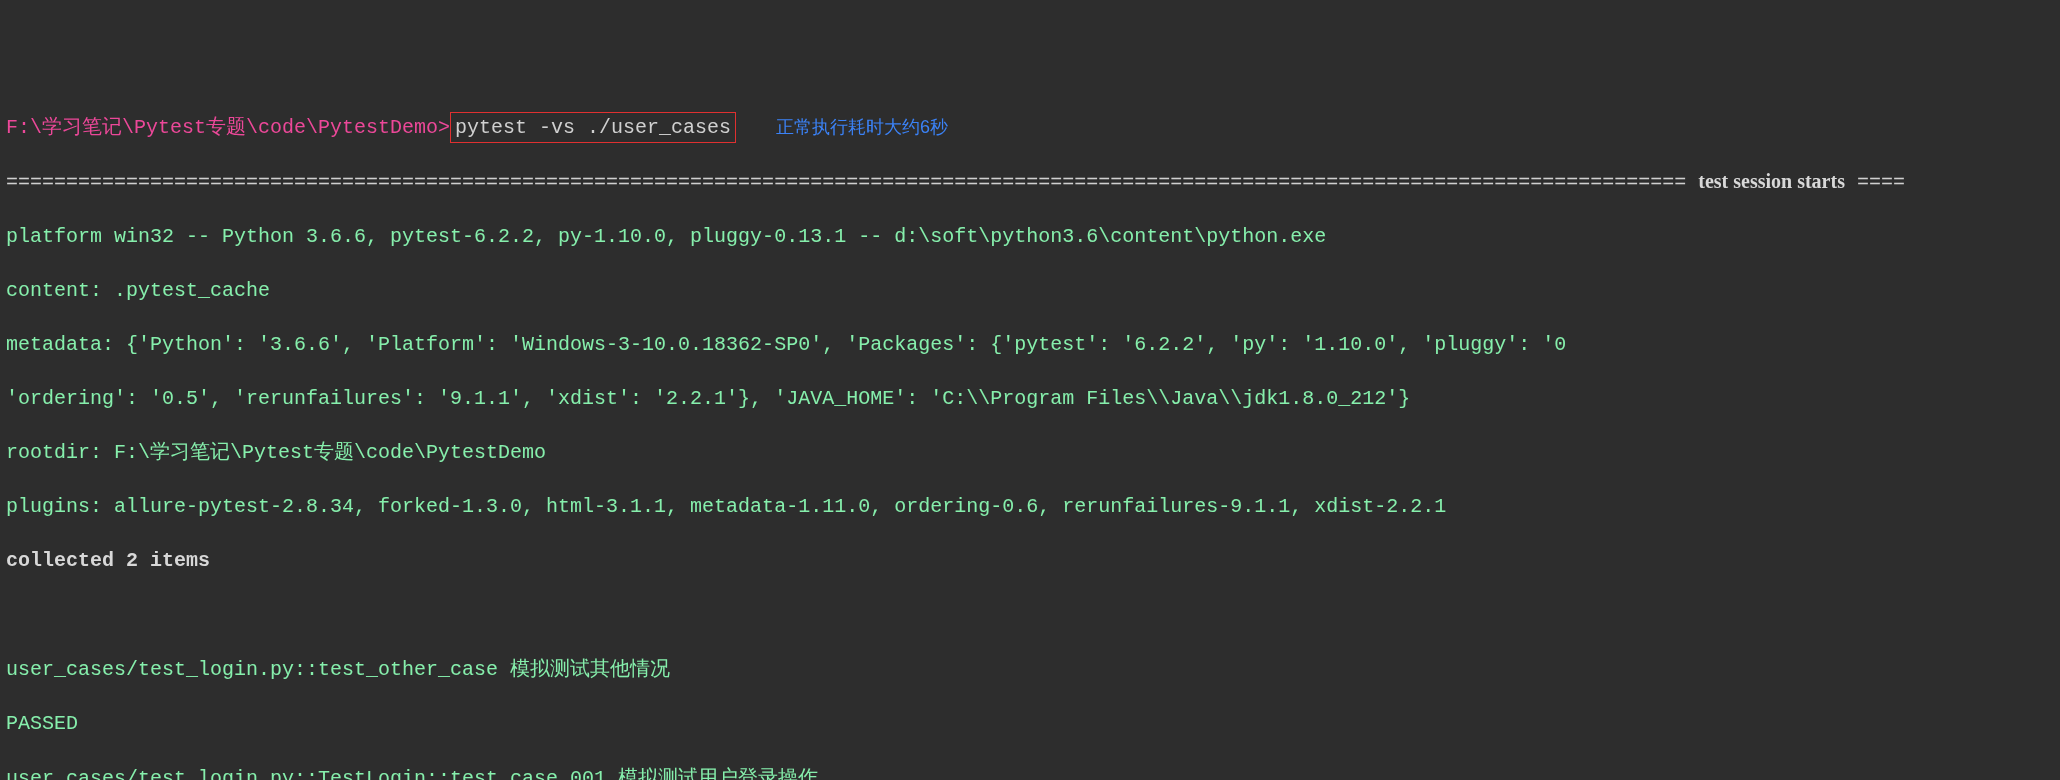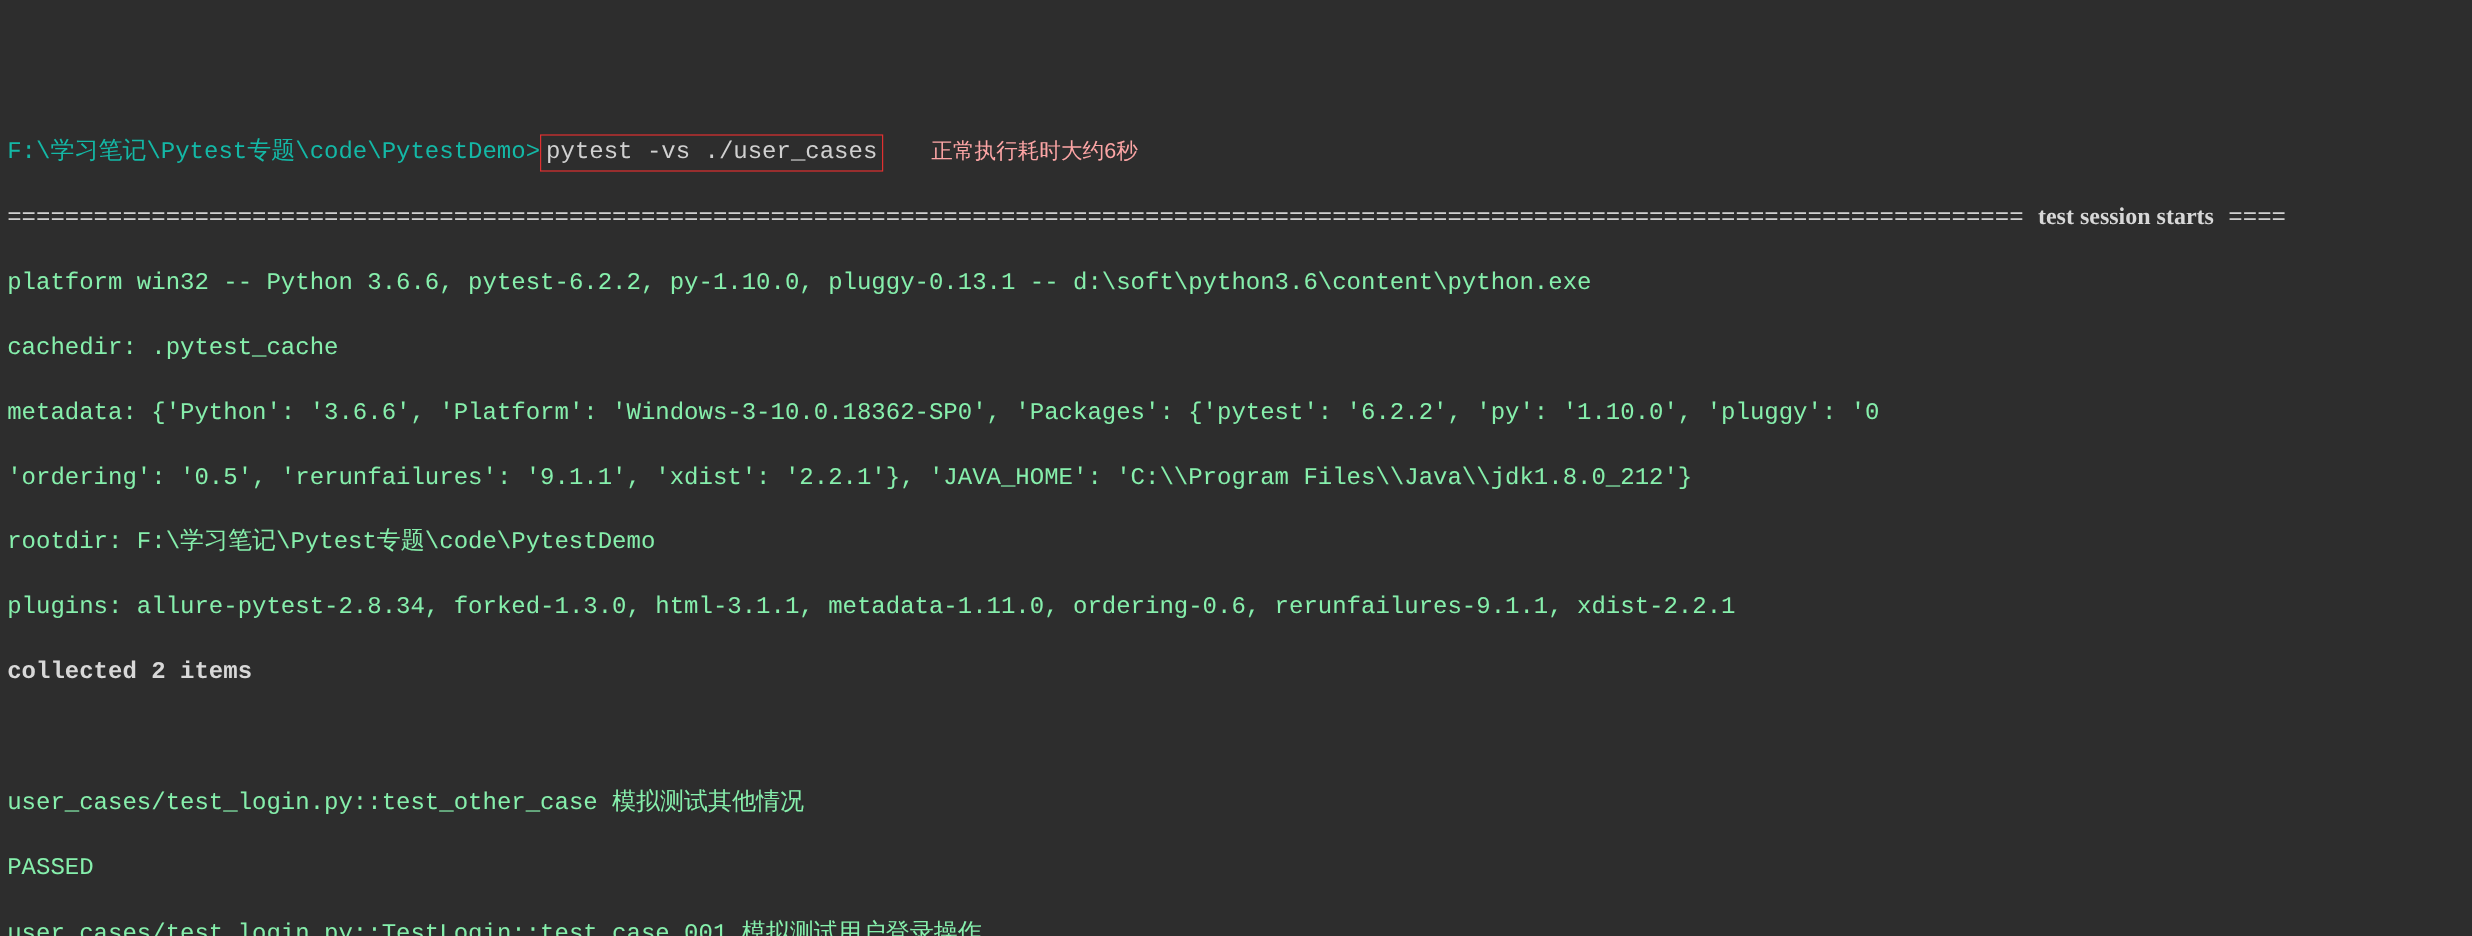--- a/index.html
+++ b/index.html
@@ -16,29 +16,29 @@
       white-space: pre;
       overflow-x: hidden;
       padding: 6px 0 0 6px;
       width: 2060px;
       height: 780px;
     }
     .prompt-line {
       position: relative;
     }
     .prompt-path {
-      color: #14b8a6;
+      color: #ec4899;
       text-align: center;
     }
     .cmd-box {
       border: 1px solid #e03030;
       padding: 3px 4px;
     }
     .annotation {
-      color: #fca5a5;
+      color: #3b82f6;
       font-family: 'Microsoft YaHei', 'SimSun', sans-serif;
       font-size: 18px;
       margin-left: 40px;
     }
     .divider {
       color: #d0d0d0;
       white-space: pre;
       overflow: hidden;
     }
     .header-bold {
@@ -63,21 +63,21 @@
     }
   </style>
 </head>
 <body>
 
 
 
 <div class="prompt-line"><span class="prompt-path">F:\学习笔记\Pytest专题\code\PytestDemo&gt;</span><span class="cmd-box">pytest -vs ./user_cases</span><span class="annotation">正常执行耗时大约6秒</span></div>
 <div class="divider"><span>============================================================================================================================================ </span><span class="header-bold">test session starts</span><span> ====</span></div>
 <div class="gray">platform win32 -- Python 3.6.6, pytest-6.2.2, py-1.10.0, pluggy-0.13.1 -- d:\soft\python3.6\content\python.exe</div>
-<div class="gray">cachedir: .pytest_cache</div>
+<div class="gray">content: .pytest_cache</div>
 <div class="gray">metadata: {'Python': '3.6.6', 'Platform': 'Windows-3-10.0.18362-SP0', 'Packages': {'pytest': '6.2.2', 'py': '1.10.0', 'pluggy': '0</div>
 <div class="gray">'ordering': '0.5', 'rerunfailures': '9.1.1', 'xdist': '2.2.1'}, 'JAVA_HOME': 'C:\\Program Files\\Java\\jdk1.8.0_212'}</div>
 <div class="gray">rootdir: F:\学习笔记\Pytest专题\code\PytestDemo</div>
 <div class="gray">plugins: allure-pytest-2.8.34, forked-1.3.0, html-3.1.1, metadata-1.11.0, ordering-0.6, rerunfailures-9.1.1, xdist-2.2.1</div>
 <div class="bold">collected 2 items</div>
 <div>&nbsp;</div>
 <div><span class="gray">user_cases/test_login.py::test_other_case </span><span class="cn gray">模拟测试其他情况</span></div>
 <div class="passed">PASSED</div>
 <div><span class="gray">user_cases/test_login.py::TestLogin::test_case_001 </span><span class="cn gray">模拟测试用户登录操作</span></div>
 

